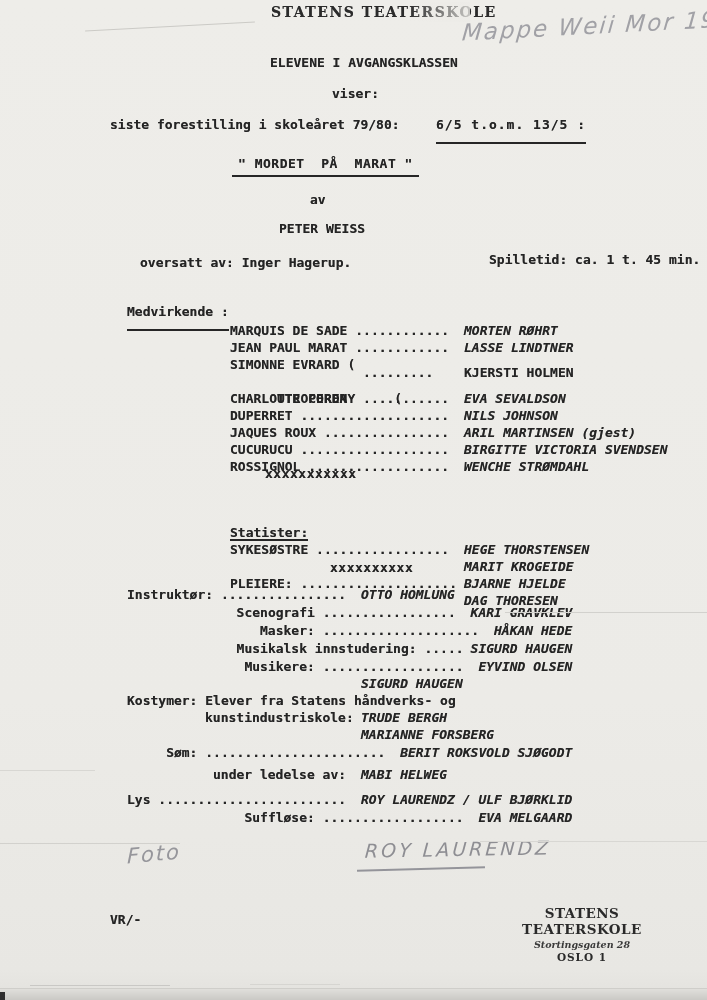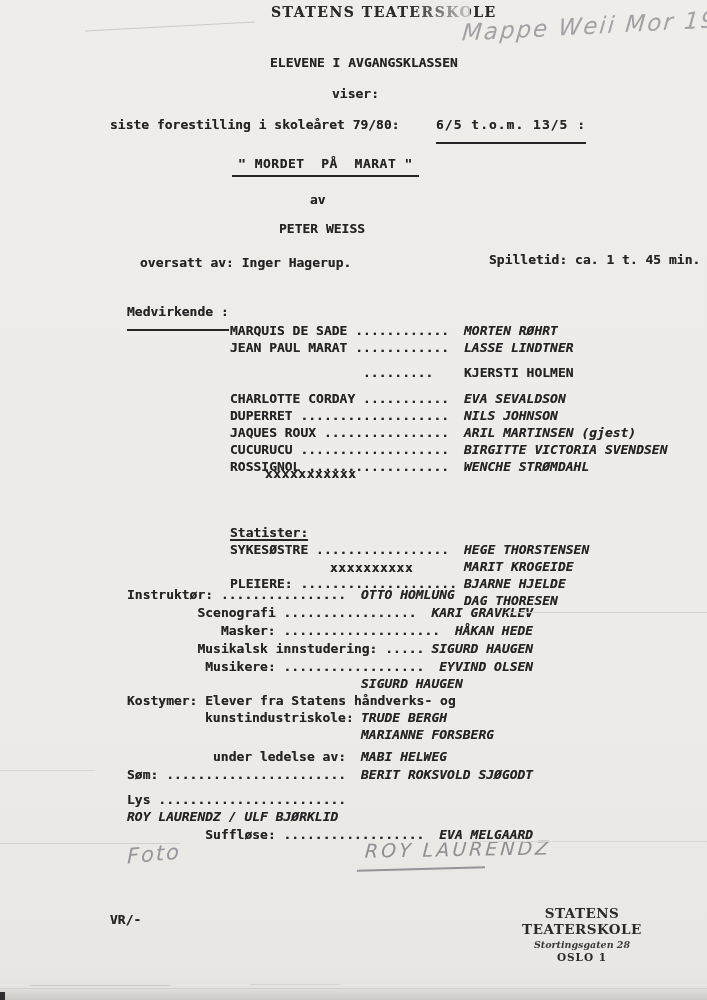--- a/index.html
+++ b/index.html
@@ -50,21 +50,21 @@
   .brace .bdots { position:absolute; left:133px; top:8px; }
   .brace .bname { position:absolute; left:234px; top:8px; }
 
   .xmarks { margin:-7px 0 0 35px; line-height:11px; letter-spacing:.5px; }
   .statister { line-height:12px; }
   .statister span { border-bottom:2px solid #262626;margin-top:48px; }
 
   
   .pad78 { padding-left:78px; box-sizing:border-box; }
   .pad86 { padding-left:86px; box-sizing:border-box; }
-  .gap5 { margin-top:5px; } .gap8 { margin-top:8px;flex-direction:column; } .gap1 { margin-top:1px;justify-content:flex-end; }
+  .gap5 { margin-top:5px; } .gap8 { margin-top:8px; } .gap1 { margin-top:1px;justify-content:flex-end; }
 
   
   .footer-org { position:absolute; left:492px; top:905px; width:180px; text-align:center; }
   .footer-org .org { font:bold 13.5px "DejaVu Serif","Liberation Serif",serif;
       letter-spacing:.5px; color:#2a2a2a; display:block; }
   .footer-org .addr { font:italic bold 9.5px "DejaVu Serif","Liberation Serif",serif;
       color:#3a3a3a; display:block; margin-top:2px; }
   .footer-org .city { font:bold 10.5px "DejaVu Serif","Liberation Serif",serif;
       letter-spacing:1px; color:#2a2a2a; display:block; margin-top:1px; }
 
@@ -100,20 +100,22 @@
 
   <div class="block" style="left:230px; top:322px;">
     <div class="row">
       <span class="left">MARQUIS DE SADE ............</span><span class="name">MORTEN RØHRT</span>
     </div>
     <div class="row">
       <span class="left">JEAN PAUL MARAT ............</span><span class="name">LASSE LINDTNER</span>
     </div>
 
     <div class="brace row">
+      <span class="lines"><span>SIMONNE EVRARD (</span><br>
+      <span>UTROPEREN      (</span></span>
       <span class="bdots">.........</span>
       <span class="bname">KJERSTI HOLMEN</span>
     </div>
 
     <div class="row">
       <span class="left">CHARLOTTE CORDAY ...........</span><span class="name">EVA SEVALDSON</span>
     </div>
     <div class="row">
       <span class="left">DUPERRET ...................</span><span class="name">NILS JOHNSON</span>
     </div>
@@ -169,25 +171,25 @@
       <span class="indent name">SIGURD HAUGEN</span>
     </div>
 
     <div class="row">Kostymer: Elever fra Statens håndverks- og</div>
     <div class="row">
       <span class="left pad78">kunstindustriskole:</span><span class="name">TRUDE BERGH</span>
     </div>
     <div class="row">
       <span class="indent name">MARIANNE FORSBERG</span>
     </div>
+    <div class="row gap1">
+      <span class="left">Søm: .......................</span><span class="name">BERIT ROKSVOLD SJØGODT</span>
+    </div>
     <div class="row gap5">
       <span class="left pad86">under ledelse av:</span><span class="name">MABI HELWEG</span>
-    </div>
-    <div class="row gap1">
-      <span class="left">Søm: .......................</span><span class="name">BERIT ROKSVOLD SJØGODT</span>
     </div>
     <div class="row gap8">
       <span class="left">Lys ........................</span><span class="name">ROY LAURENDZ / ULF BJØRKLID</span>
     </div>
     <div class="row gap1">
       <span class="left">Suffløse: ..................</span><span class="name">EVA MELGAARD</span>
     </div>
   </div>
 
   <div class="hand hand-foto">Foto</div>

